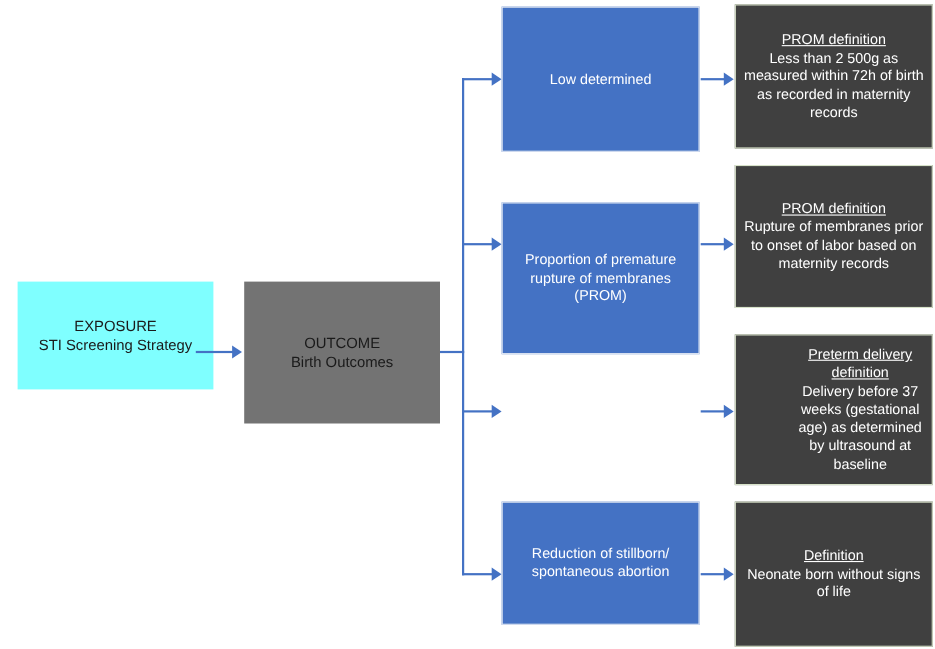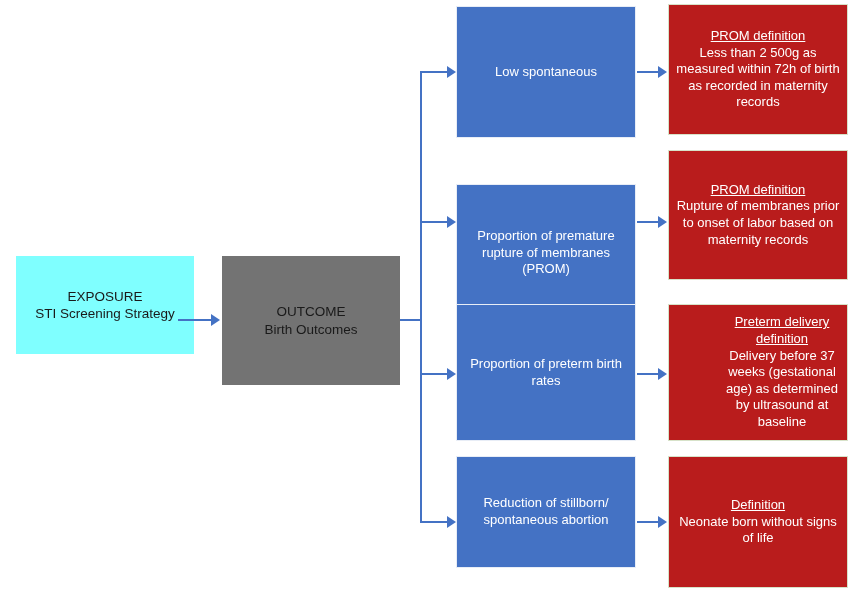--- a/index.html
+++ b/index.html
@@ -65,21 +65,21 @@
   }
   .blue.b1 { top: 6px;   height: 132px; }
   .blue.b2 { top: 152px; height: 138px; margin-top: 32px; }
   .blue.b3 { top: 304px; height: 137px; }
   .blue.b4 { top: 456px; height: 112px; }
 
   
   .green {
     left: 668px;
     width: 180px;
-    background: #b91c1c;
+    background: #404040;
     border: 1px solid #d7e2c9;
     color: #ffffff;
     font-size: 13px;
   }
   .green.g1 { top: 4px;   height: 131px; }
   .green.g2 { top: 150px; height: 130px; }
   .green.g3 { top: 304px; height: 137px; padding-left: 48px; }
   .green.g4 { top: 456px; height: 132px; }
 
   .heading {
@@ -135,27 +135,24 @@
   <div class="line hline" style="left:420px; top:221px; width:29px;"></div>
   <div class="arrowhead" style="left:447px; top:216px;"></div>
 
   <div class="line hline" style="left:420px; top:373px; width:29px;"></div>
   <div class="arrowhead" style="left:447px; top:368px;"></div>
 
   <div class="line hline" style="left:420px; top:521px; width:29px;"></div>
   <div class="arrowhead" style="left:447px; top:516px;"></div>
 
   <div class="box blue b1">
-    <div class="txt">Low spontaneous</div>
+    <div class="txt">Low determined</div>
   </div>
   <div class="box blue b2">
     <div class="txt">Proportion of premature rupture of membranes (PROM)</div>
-  </div>
-  <div class="box blue b3">
-    <div class="txt">Proportion of preterm birth rates</div>
   </div>
   <div class="box blue b4">
     <div class="txt">Reduction of stillborn/ spontaneous abortion</div>
   </div>
 
   <div class="line hline" style="left:637px; top:71px; width:23px;"></div>
   <div class="arrowhead" style="left:658px; top:66px;"></div>
 
   <div class="line hline" style="left:637px; top:221px; width:23px;"></div>
   <div class="arrowhead" style="left:658px; top:216px;"></div>

